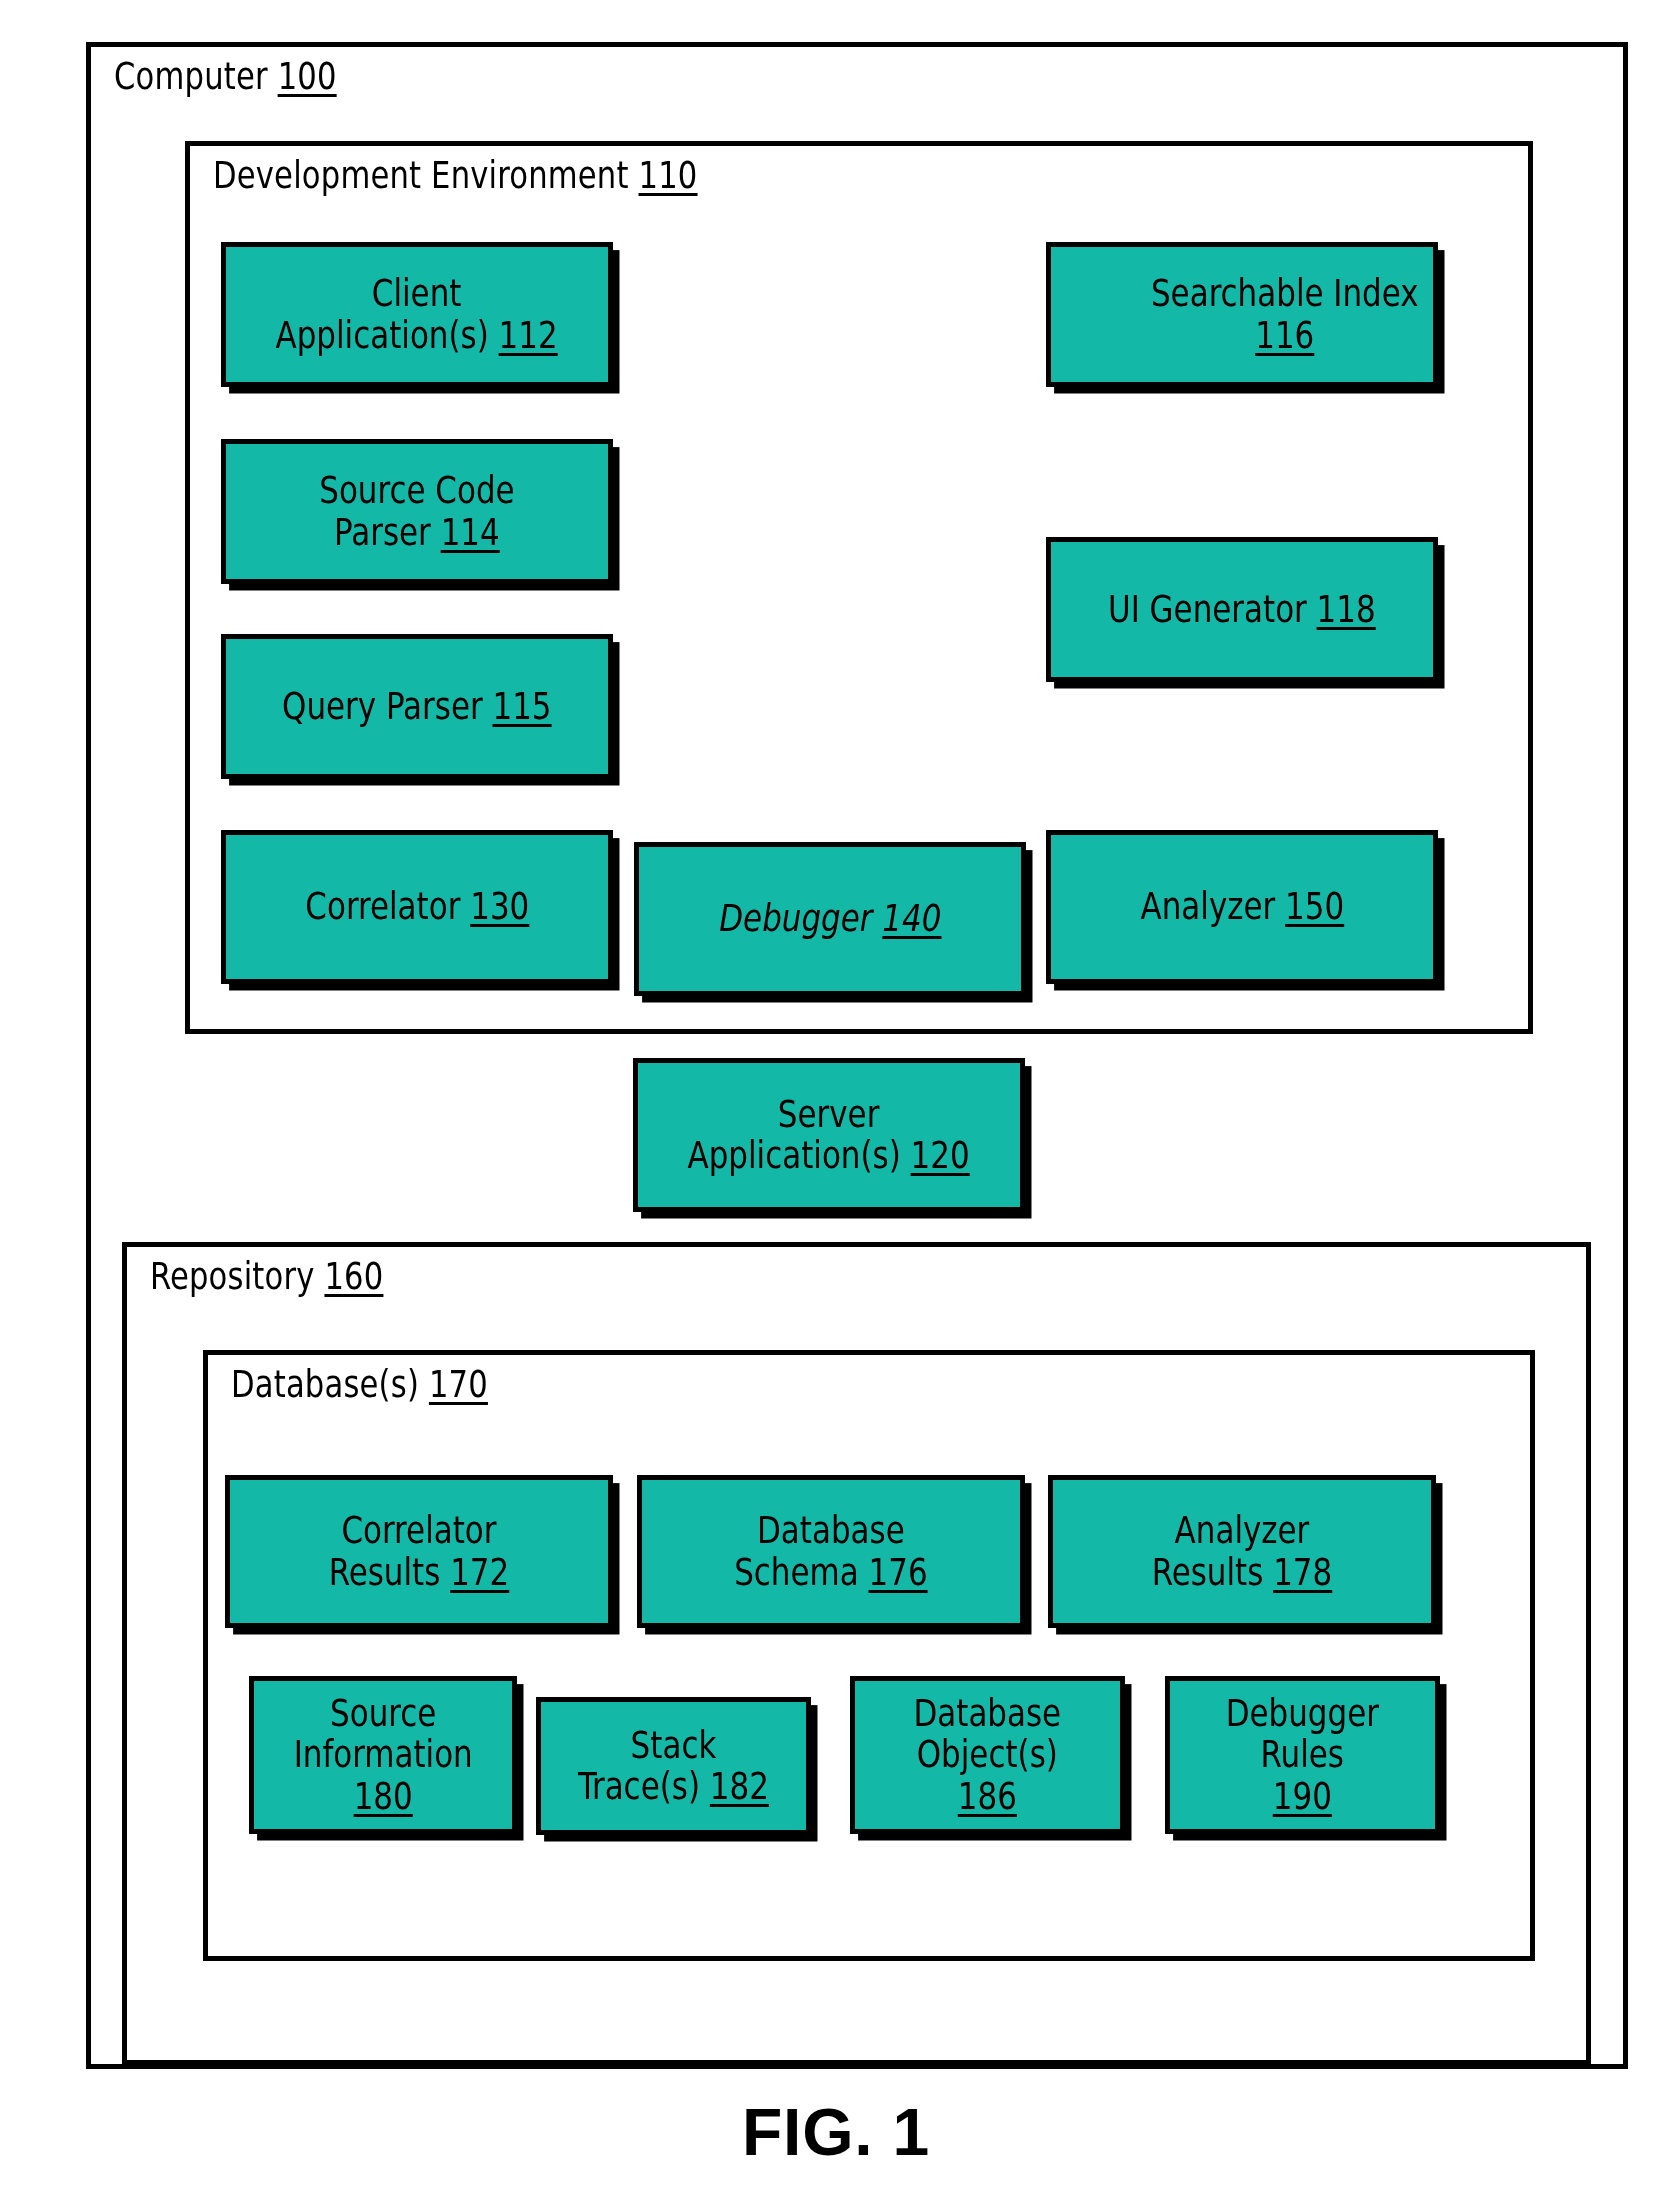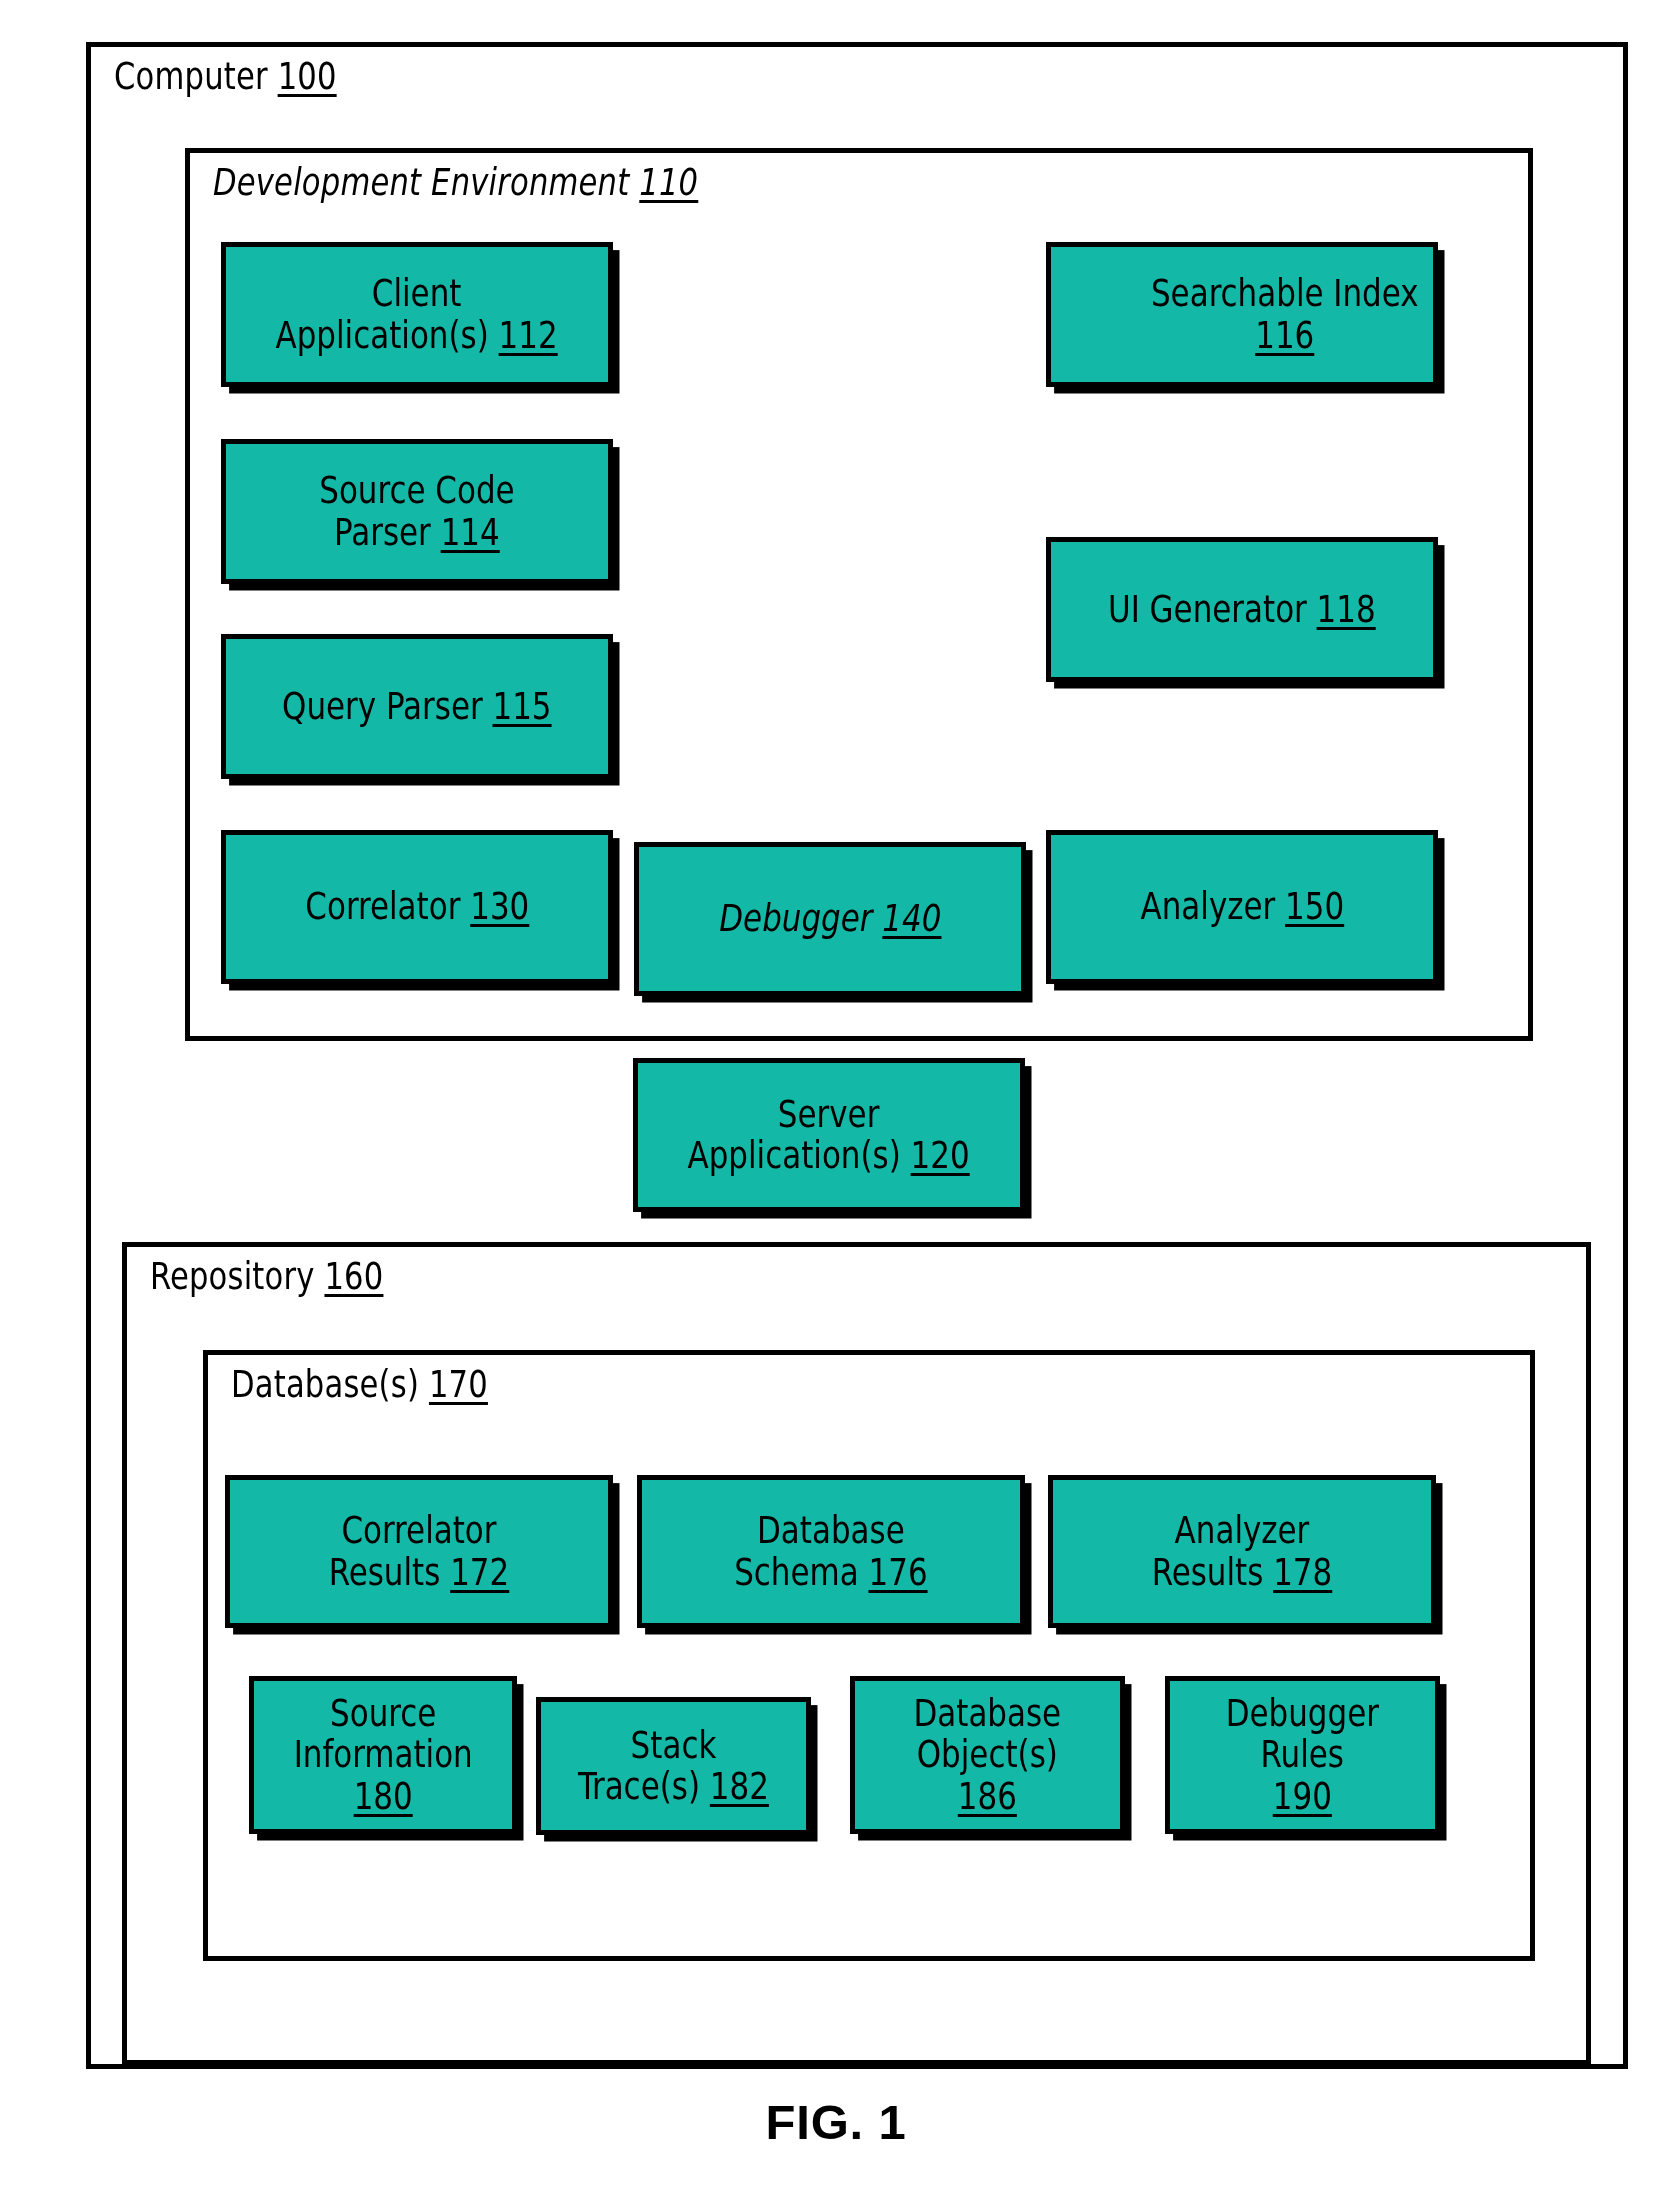--- a/index.html
+++ b/index.html
@@ -70,33 +70,33 @@
     text-underline-offset: 4.9px;
   }
 
   .fig-caption {
     position: absolute;
     left: 0;
     width: 1672px;
     text-align: center;
     font-family: "Liberation Sans", sans-serif;
     font-weight: bold;
-    font-size: 49px;
+    font-size: 66px;
     letter-spacing: 0.8px;
   }
 </style>
 </head>
 <body>
 
 <div id="figure">
   <div id="regions-layer">
       <div class="region" style="left: 55px; top: 42px; width: 1542px; height: 2027px;">
         <div class="region-label" style="left: 23px; top: 11.4px;"><span>Computer</span> <span class="ref">100</span></div>
       </div>
-      <div class="region" style="left: 154px; top: 148px; width: 1348px; height: 893px; font-style: italic;">
+      <div class="region" style="left: 154px; top: 141px; width: 1348px; height: 893px;">
         <div class="region-label" style="left: 23px; top: 11.4px;"><span>Development Environment</span> <span class="ref">110</span></div>
       </div>
       <div class="region" style="left: 91px; top: 1242px; width: 1469px; height: 823px; text-align: center;">
         <div class="region-label" style="left: 23px; top: 11.4px;"><span>Repository</span> <span class="ref">160</span></div>
       </div>
       <div class="region" style="left: 172px; top: 1350px; width: 1332px; height: 611px;">
         <div class="region-label" style="left: 23px; top: 11.4px;"><span>Database(s)</span> <span class="ref">170</span></div>
       </div>
     </div>
   <div id="nodes-layer">

